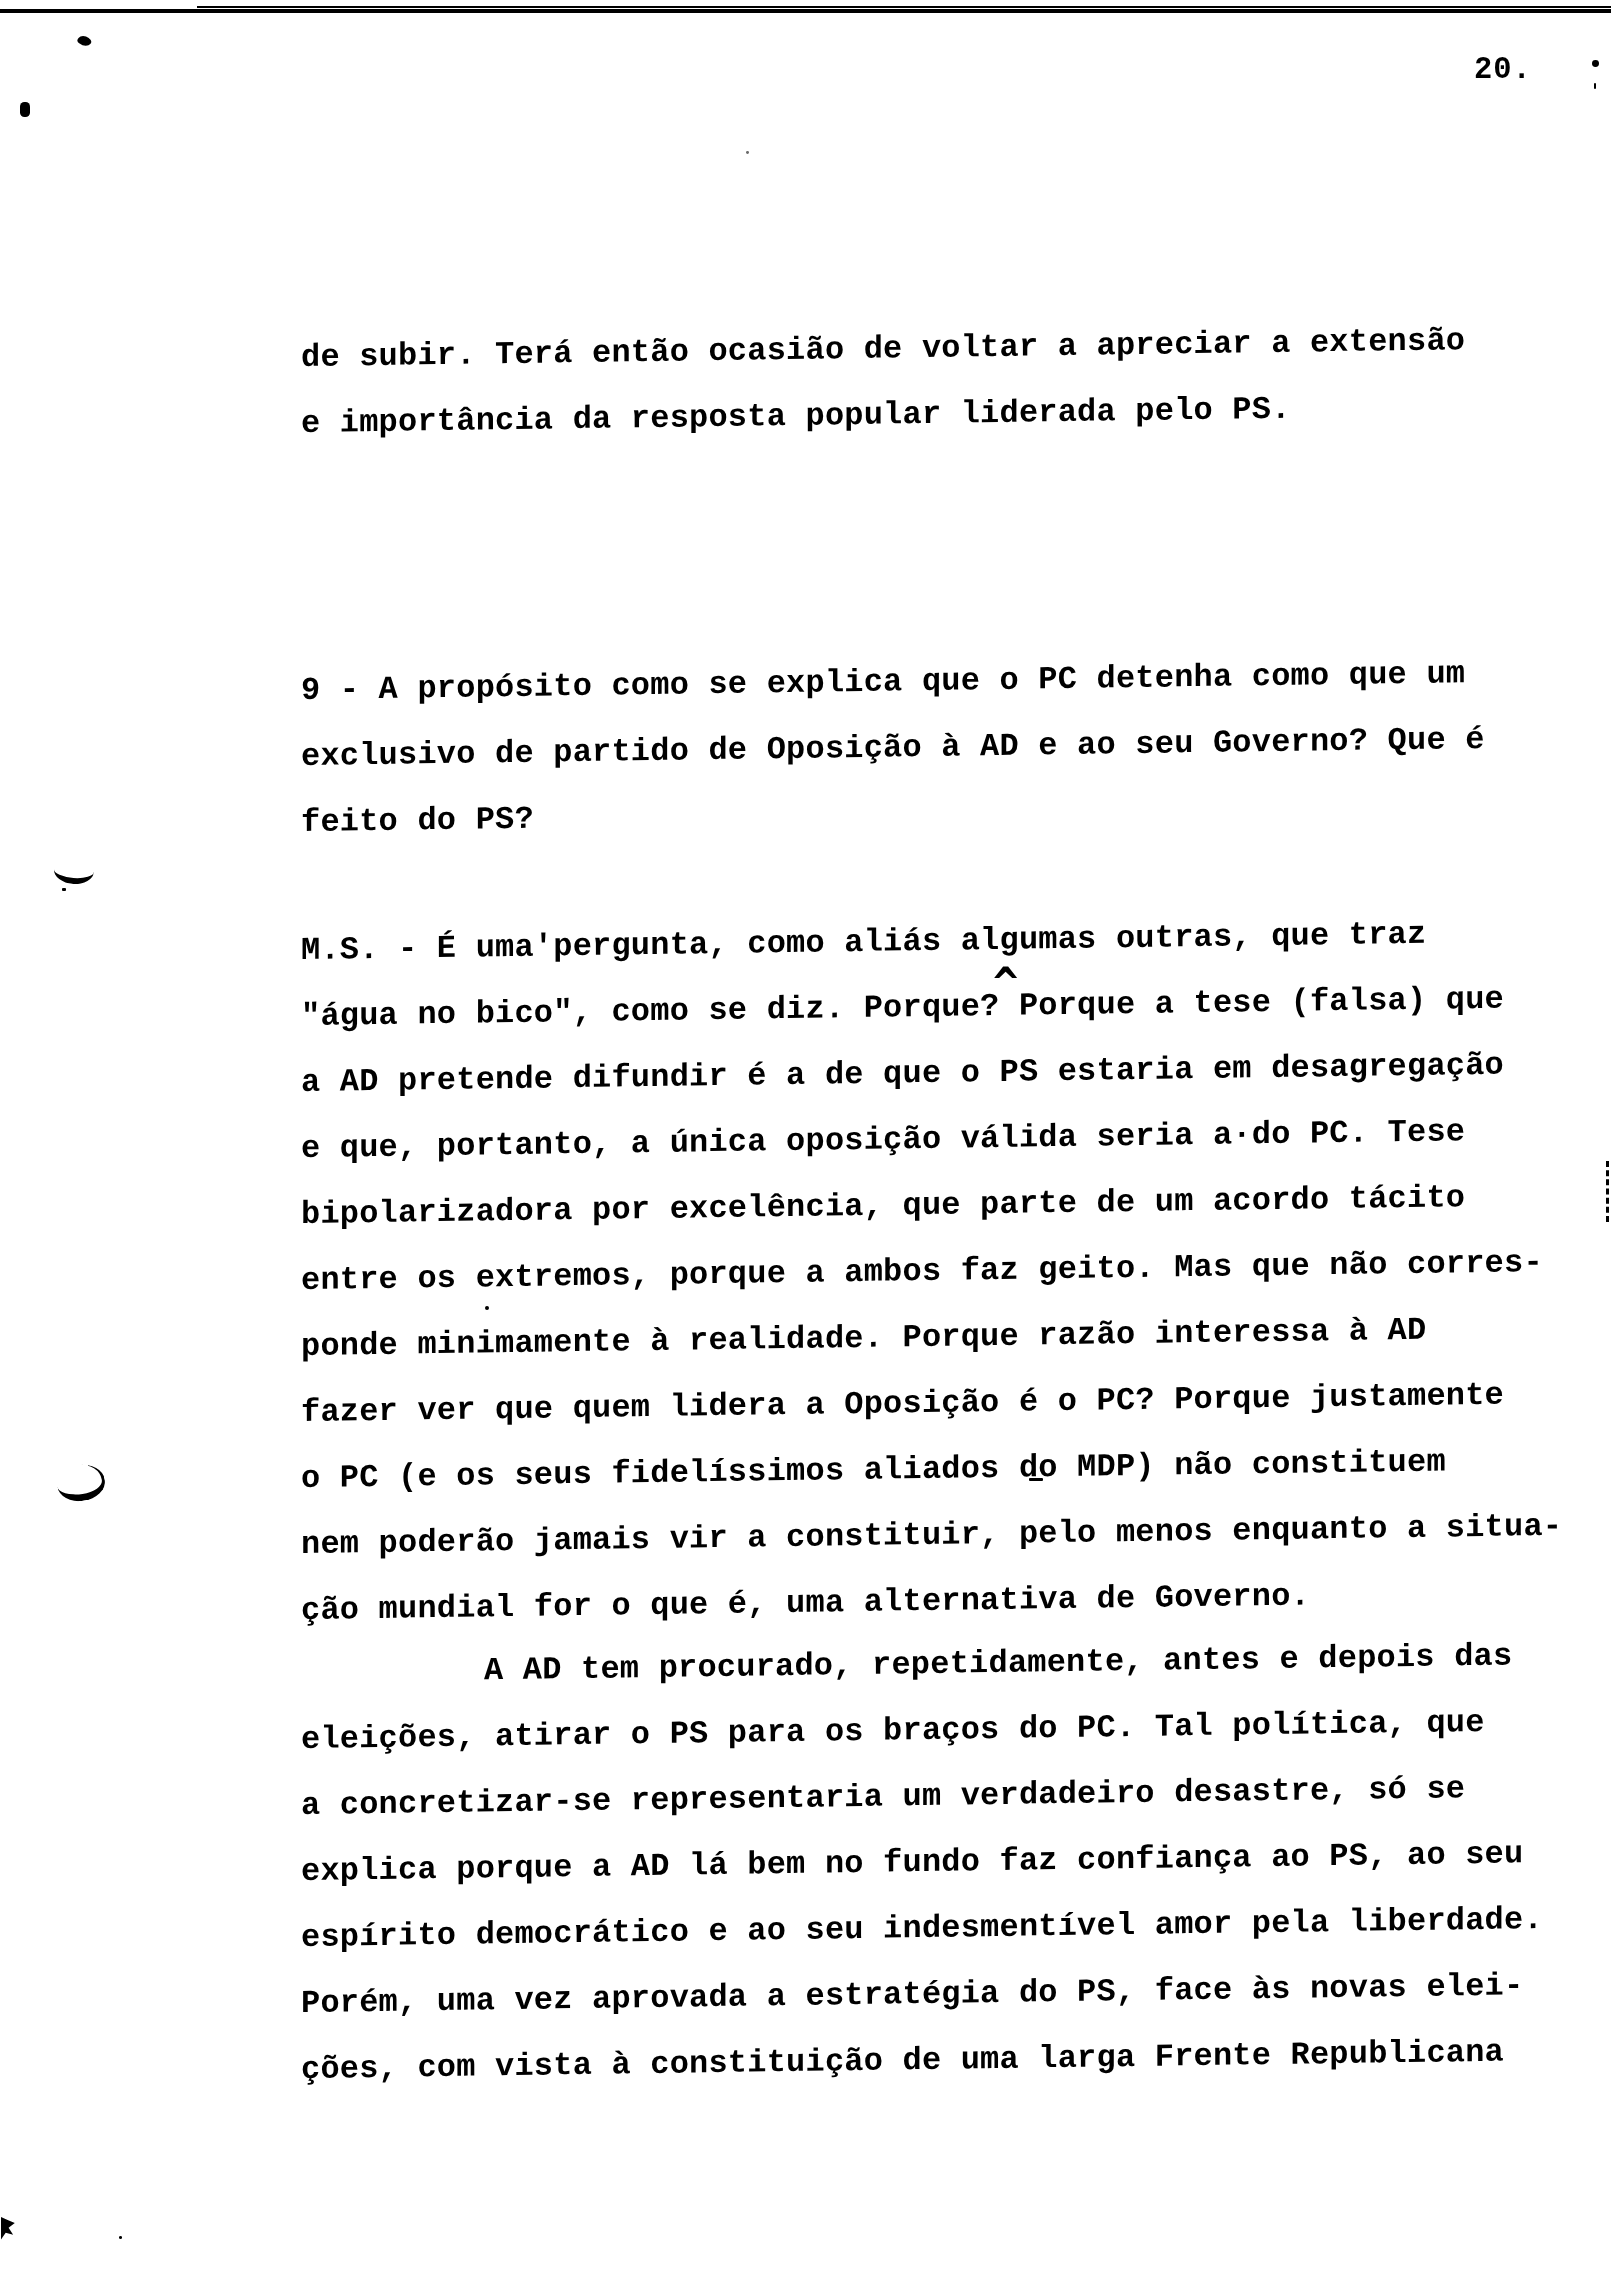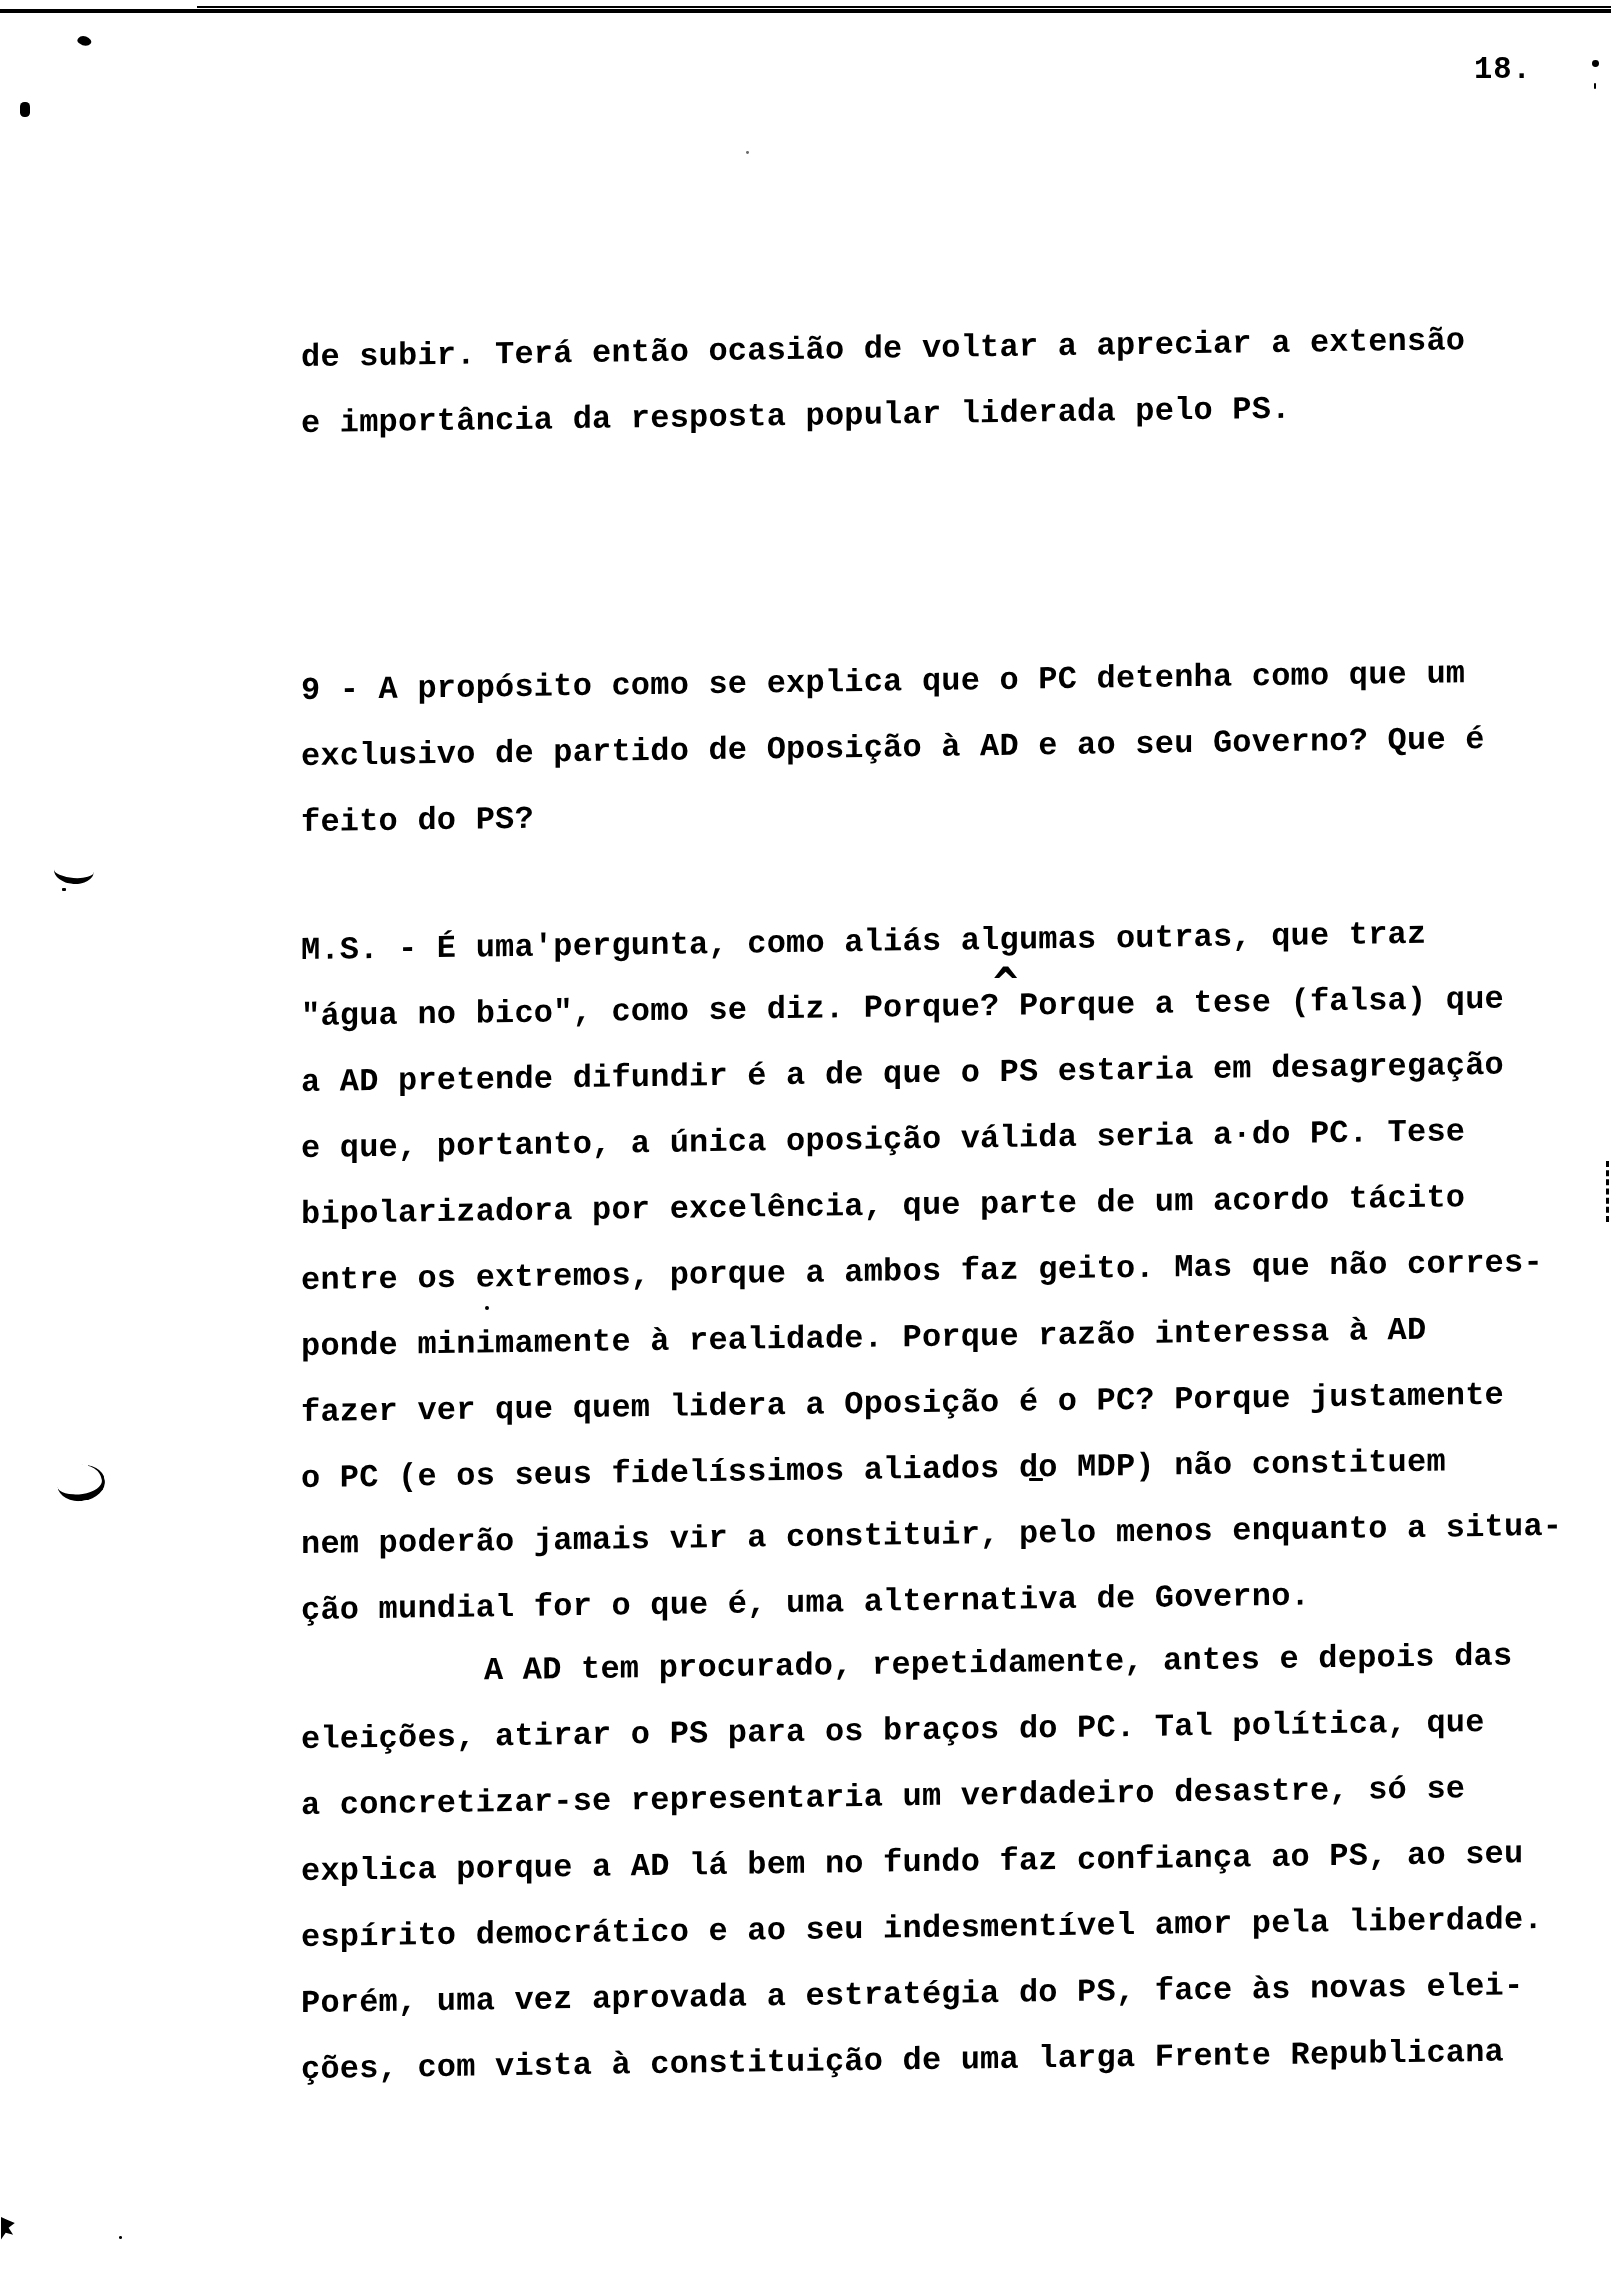--- a/index.html
+++ b/index.html
@@ -60,21 +60,21 @@
   .sp4{left:485px;top:1306px;width:3.9px;height:3.9px;}
   .sp5{left:62px;top:888px;width:4.4px;height:2.5px;border-radius:1px;}
   .sp6{left:119px;top:2236px;width:3.4px;height:2.9px;}
 </style>
 </head>
 <body>
 
 <div class="edge-bar" style="left:0;top:8.8px;width:1612px;height:3.9px;"></div>
 <div class="edge-bar" style="left:197px;top:5.9px;width:1415px;height:2px;"></div>
 
-<div class="page-num">18.</div>
+<div class="page-num">20.</div>
 
 <div class="text-block">
 
   <div class="para p1">
     <div class="line">de subir. Terá então ocasião de voltar a apreciar a extensão</div>
     <div class="line">e importância da resposta popular liderada pelo PS.</div>
   </div>
 
   <div class="para p2">
     <div class="line">9 - A propósito como se explica que o PC detenha como que um</div>

